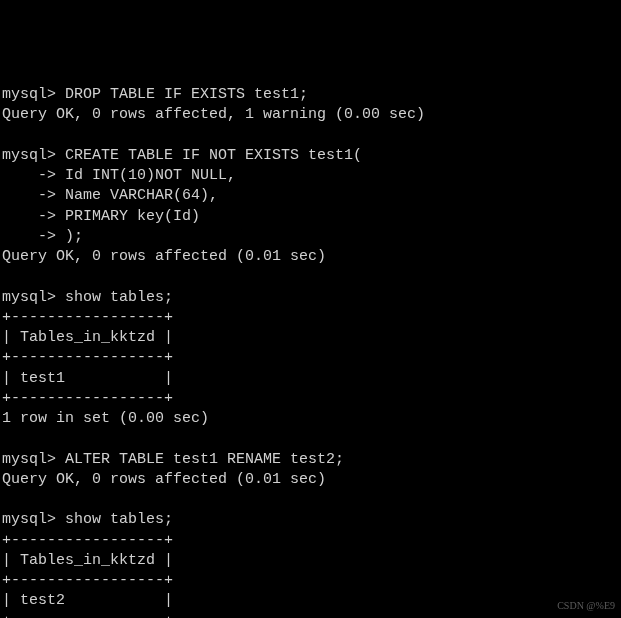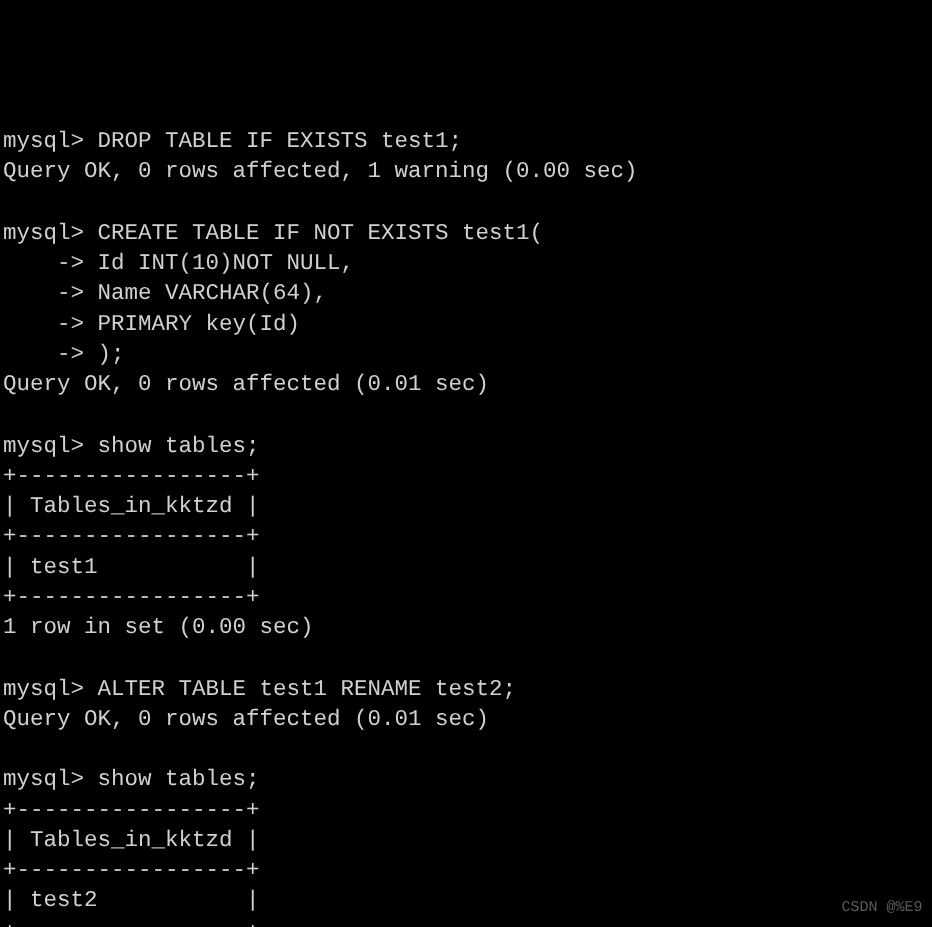--- a/index.html
+++ b/index.html
@@ -16,21 +16,21 @@
       position: relative;
       white-space: pre;
     }
     .terminal { white-space: pre; }
     .watermark {
       position: absolute;
       bottom: 6px;
       right: 6px;
       color: #808080;
       font-size: 10px;
-      font-family: Liberation Mono, monospace;
+      font-family: Liberation Serif, serif;
       opacity: 0.7;
       margin-left: 34px;
     }
   </style>
 </head>
 <body>
 
 
 
 <div class="terminal"><div>mysql&gt; DROP TABLE IF EXISTS test1;</div><div>Query OK, 0 rows affected, 1 warning (0.00 sec)</div><div>&nbsp;</div><div>mysql&gt; CREATE TABLE IF NOT EXISTS test1(</div><div>    -&gt; Id INT(10)NOT NULL,</div><div>    -&gt; Name VARCHAR(64),</div><div>    -&gt; PRIMARY key(Id)</div><div>    -&gt; );</div><div>Query OK, 0 rows affected (0.01 sec)</div><div>&nbsp;</div><div>mysql&gt; show tables;</div><div>+-----------------+</div><div>| Tables_in_kktzd |</div><div>+-----------------+</div><div>| test1           |</div><div>+-----------------+</div><div>1 row in set (0.00 sec)</div><div>&nbsp;</div><div>mysql&gt; ALTER TABLE test1 RENAME test2;</div><div>Query OK, 0 rows affected (0.01 sec)</div><div>&nbsp;</div><div>mysql&gt; show tables;</div><div>+-----------------+</div><div>| Tables_in_kktzd |</div><div>+-----------------+</div><div>| test2           |</div><div>+-----------------+</div></div>

